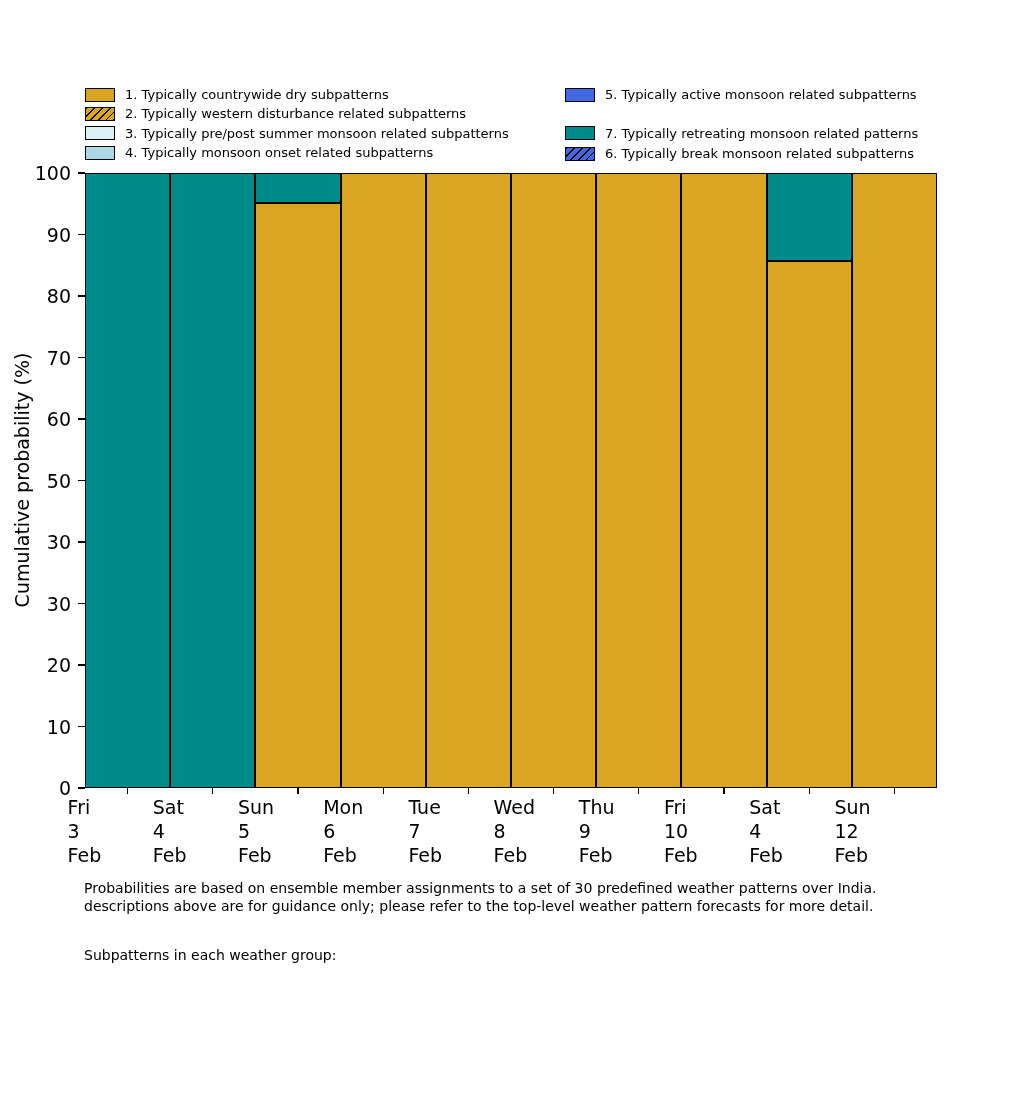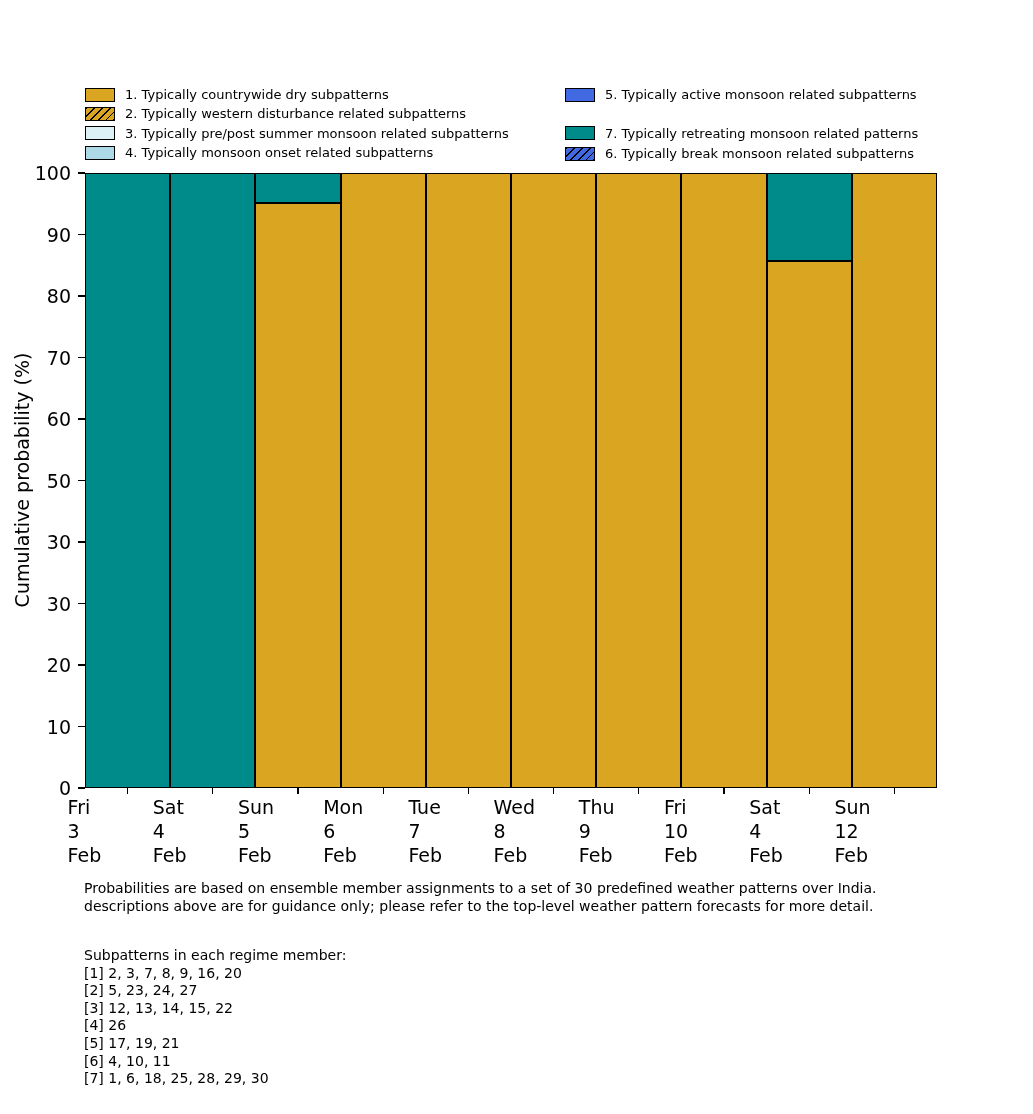--- a/index.html
+++ b/index.html
@@ -185,25 +185,16 @@
         </div>
       </div>
   </div>
 
   <div class="footpara" id="footpara">
       <div>Probabilities are based on ensemble member assignments to a set of 30 predefined weather patterns over India.</div>
       <div>descriptions above are for guidance only; please refer to the top-level weather pattern forecasts for more detail.</div>
     </div>
 
   <div class="subpat">
-    <div>Subpatterns in each regime member:</div>
-    <div id="subpat-lines">
-        <div>[1] 2, 3, 7, 8, 9, 16, 20</div>
-        <div>[2] 5, 23, 24, 27</div>
-        <div>[3] 12, 13, 14, 15, 22</div>
-        <div>[4] 26</div>
-        <div>[5] 17, 19, 21</div>
-        <div>[6] 4, 10, 11</div>
-        <div>[7] 1, 6, 18, 25, 28, 29, 30</div>
-      </div>
+    <div>Subpatterns in each weather group:</div>
   </div>
 
 </div>
 
 </body></html>

